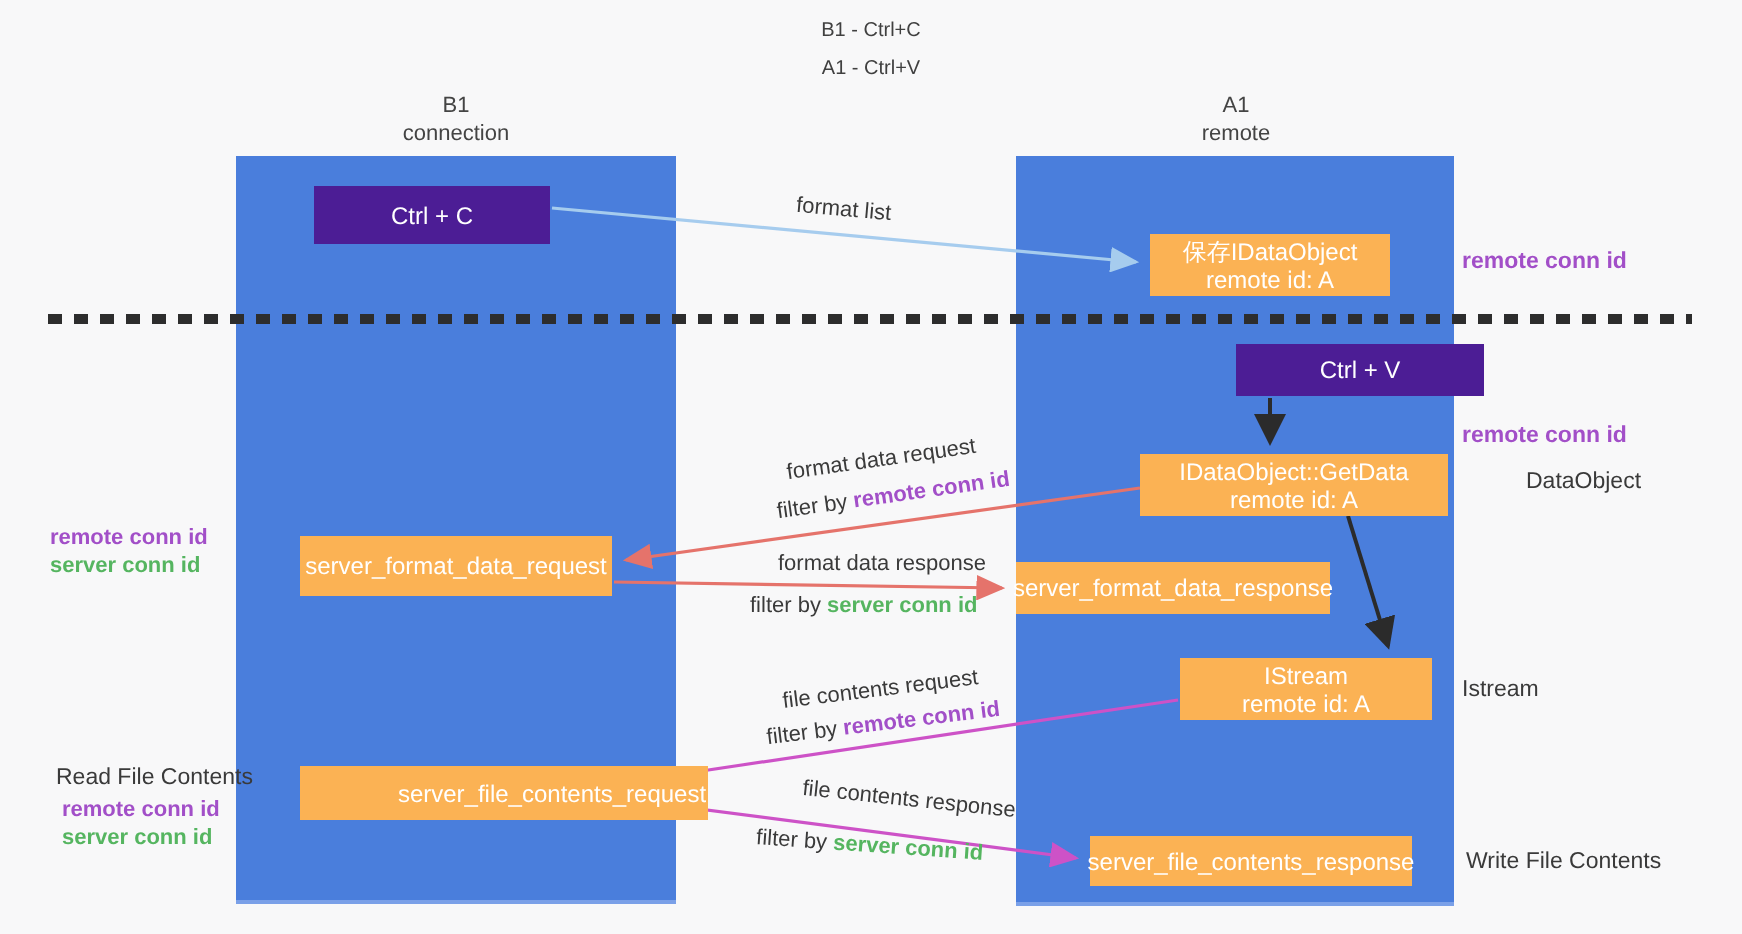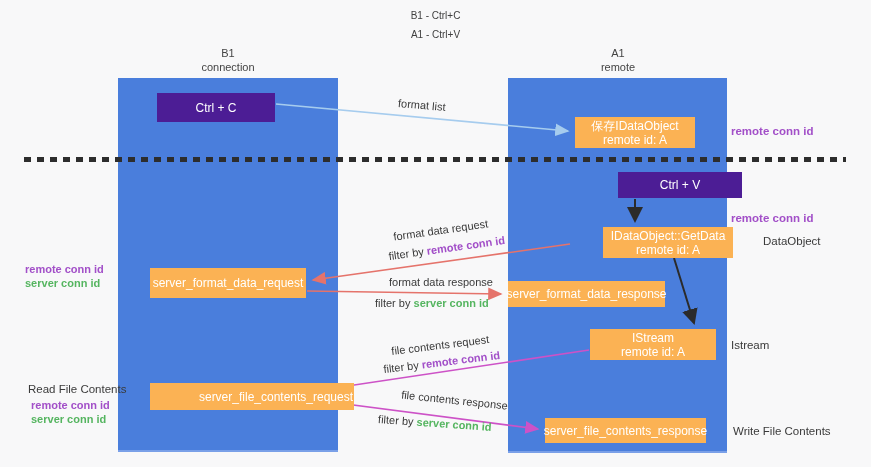--- a/index.html
+++ b/index.html
@@ -93,21 +93,21 @@
 
   <div class="box obox" style="left:575px;top:117px;width:120px;height:31px;">
     <span>保存IDataObject</span>
     <span>remote id: A</span>
   </div>
 
   <div class="box gbox" style="left:573px;top:172px;width:124px;height:26px;margin-left:45px;">
     <span>Ctrl + V</span>
   </div>
 
-  <div class="box obox" style="left:570px;top:227px;width:130px;height:31px;margin-left:33px;">
+  <div class="box obox" style="left:570px;top:227px;width:154px;height:31px;">
     <span>IDataObject::GetData</span>
     <span>remote id: A</span>
   </div>
 
   <div class="box obox" style="left:150px;top:268px;width:156px;height:30px;">
     <span>server_format_data_request</span>
   </div>
 
   <div class="box obox" style="left:508px;top:281px;width:157px;height:26px;">
     <span>server_format_data_response</span>

